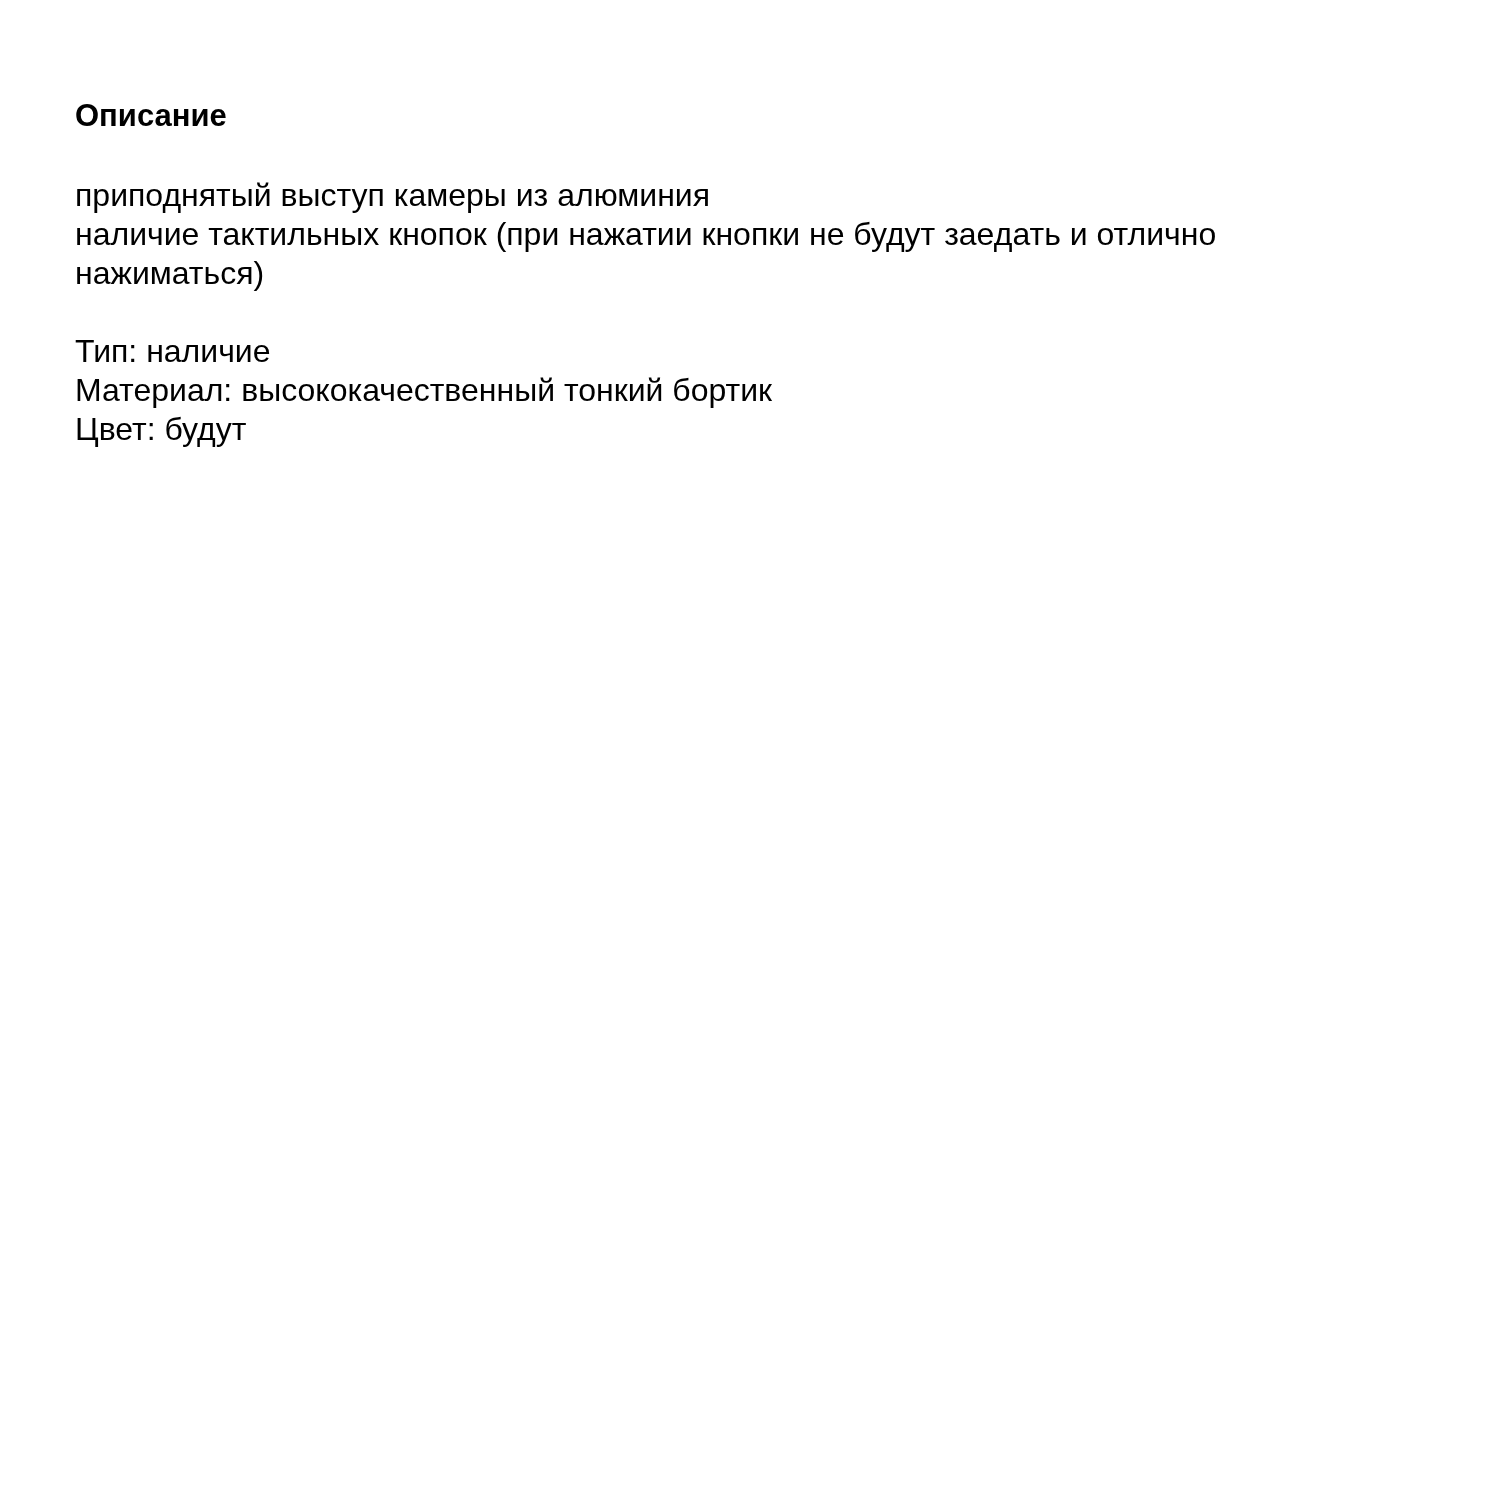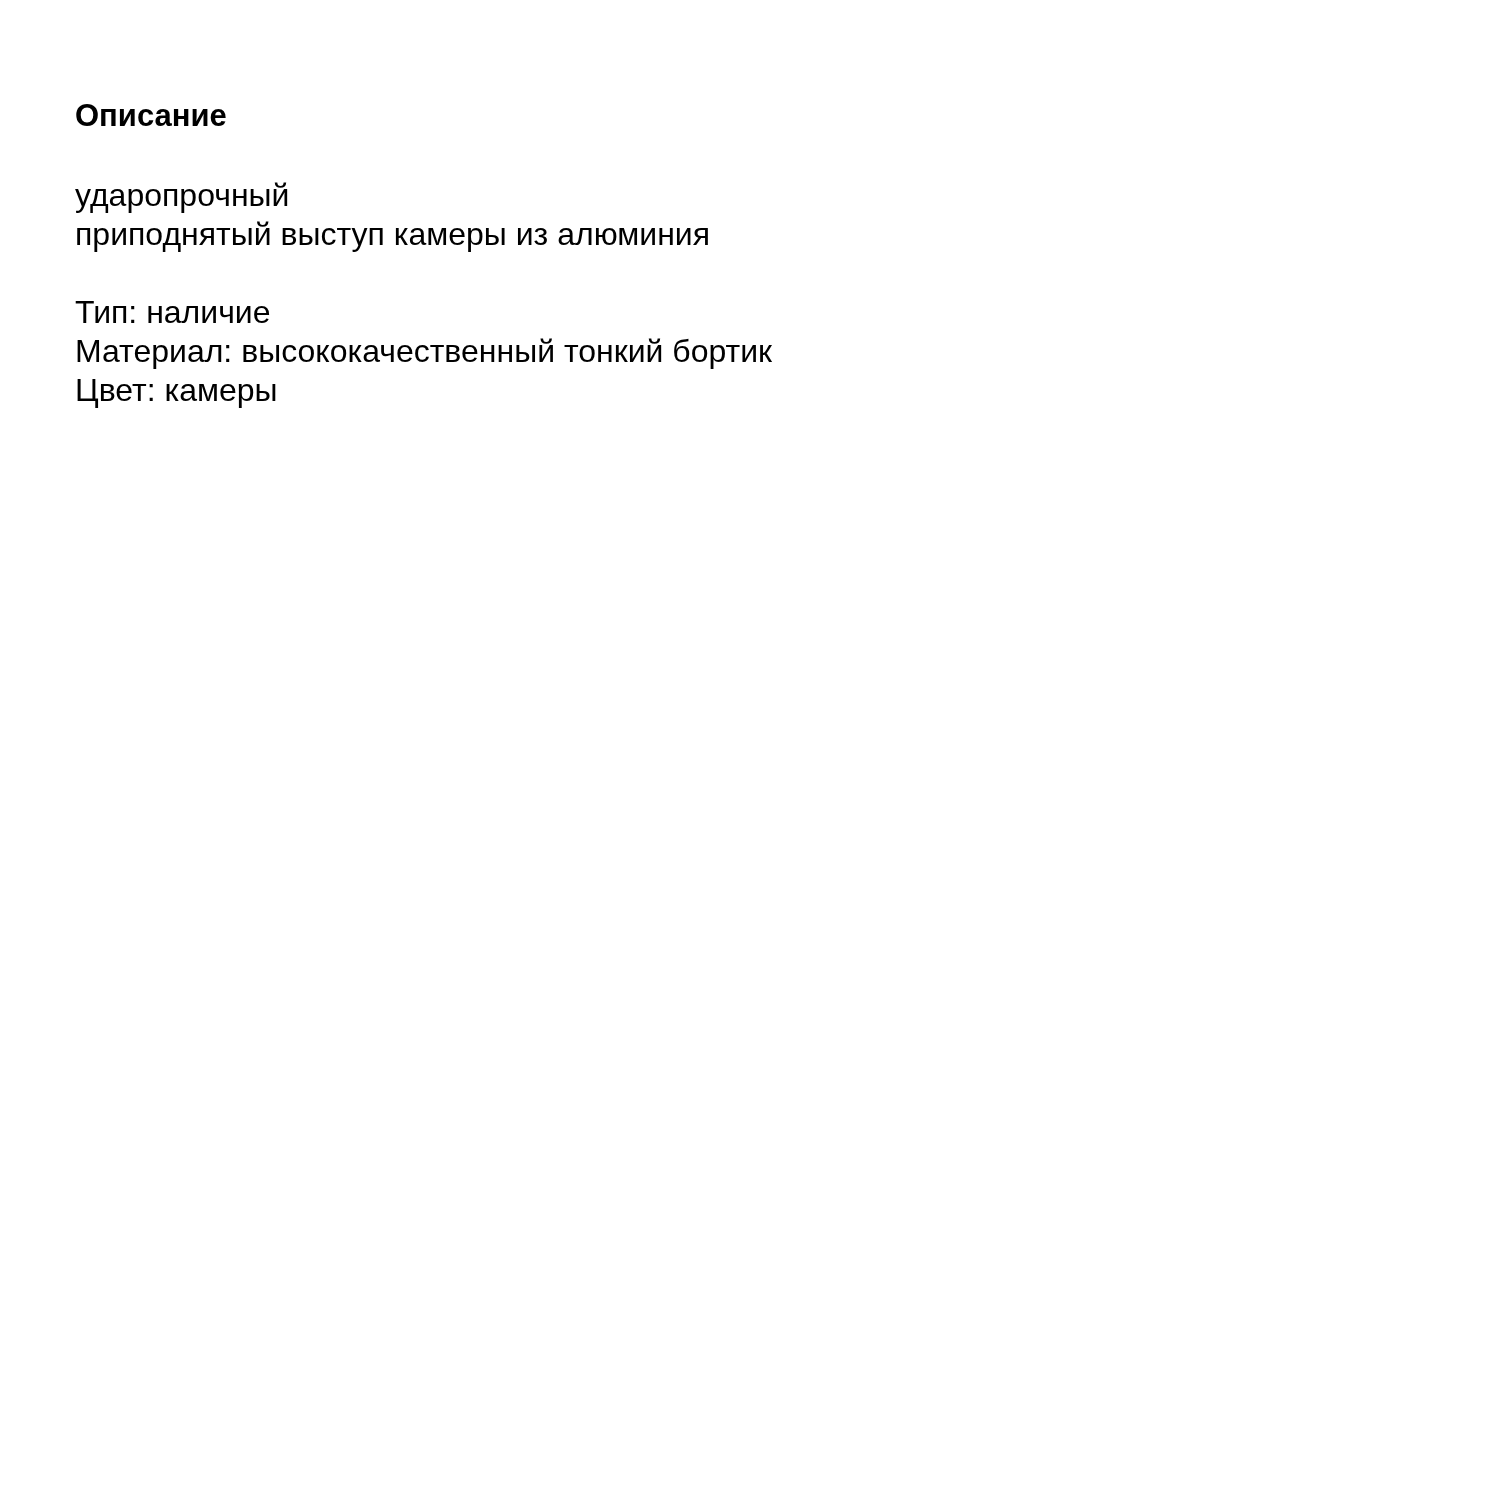--- a/index.html
+++ b/index.html
@@ -47,33 +47,33 @@
 </style>
 </head>
 <body>
 
 <main class="page">
   <section>
 
     <h2 class="heading">Описание</h2>
 
     <div class="features">
-      <p>ударопрочный</p>
       <p>приподнятый выступ камеры из алюминия</p>
+      <p>наличие тактильных кнопок (при нажатии кнопки не будут заедать и отлично нажиматься)</p>
     </div>
 
     <div class="specs">
       <p>
         <span>Тип:</span>
         <span>наличие</span>
       </p>
       <p>
         <span>Материал:</span>
         <span>высококачественный тонкий бортик</span>
       </p>
       <p>
         <span>Цвет:</span>
-        <span>камеры</span>
+        <span>будут</span>
       </p>
     </div>
 
   </section>
 </main>
 
 </body></html>

